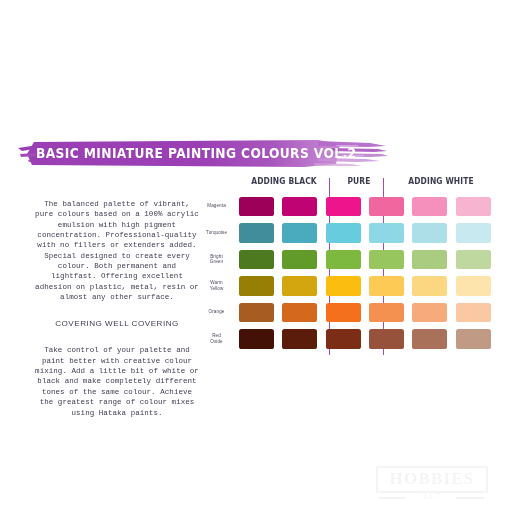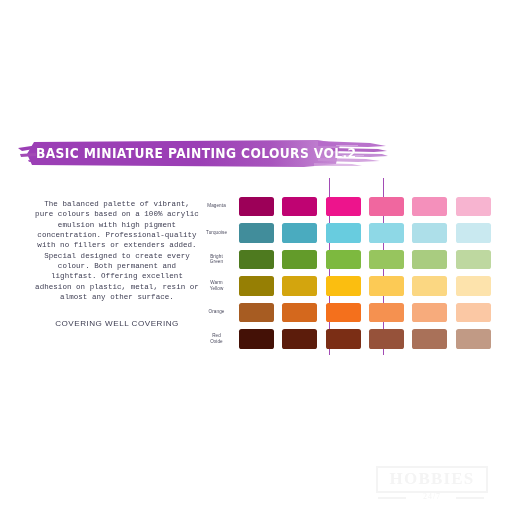--- a/index.html
+++ b/index.html
@@ -218,23 +218,29 @@
     <path d="M296,29 L334,30 L344,32 L322,32 L296,32 Z" fill="#d1a0dd" opacity="0.7"></path>
     <path d="M318,11 L340,11 L340,12 L318,12 Z" fill="#ffffff" opacity="0.35"></path>
     <path d="M324,21 L346,21 L346,22 L324,22 Z" fill="#ffffff" opacity="0.3"></path>
   </svg>
 </div>
 <div id="banner-title">BASIC MINIATURE PAINTING COLOURS VOL.2</div>
 
 <div id="copy">
   <p class="para">The balanced palette of vibrant, pure colours based on a 100% acrylic emulsion with high pigment concentration. Professional-quality with no fillers or extenders added. Special designed to create every colour. Both permanent and lightfast. Offering excellent adhesion on plastic, metal, resin or almost any other surface.</p>
   <p class="headline">COVERING WELL COVERING</p>
+  <p class="para">Take control of your palette and paint better with creative colour mixing. Add a little bit of white or black and make completely different tones of the same colour. Achieve the greatest range of colour mixes using Hataka paints.</p>
 </div>
 
 <div id="chart">
+  <div id="chart-headers">
+    <div class="col-head black">ADDING BLACK</div>
+    <div class="col-head pure">PURE</div>
+    <div class="col-head white">ADDING WHITE</div>
+  </div>
   <div class="divider d1" style="background: rgb(162, 75, 181);"></div>
   <div class="divider d2" style="background: rgb(162, 75, 181);"></div>
   <div id="grid">
       <div class="row-label">
         <span>Magenta</span>
       </div>
       <div class="swatch-cell">
         <div class="swatch" style="background: rgb(156, 0, 88);"></div>
       </div>
       <div class="swatch-cell">

